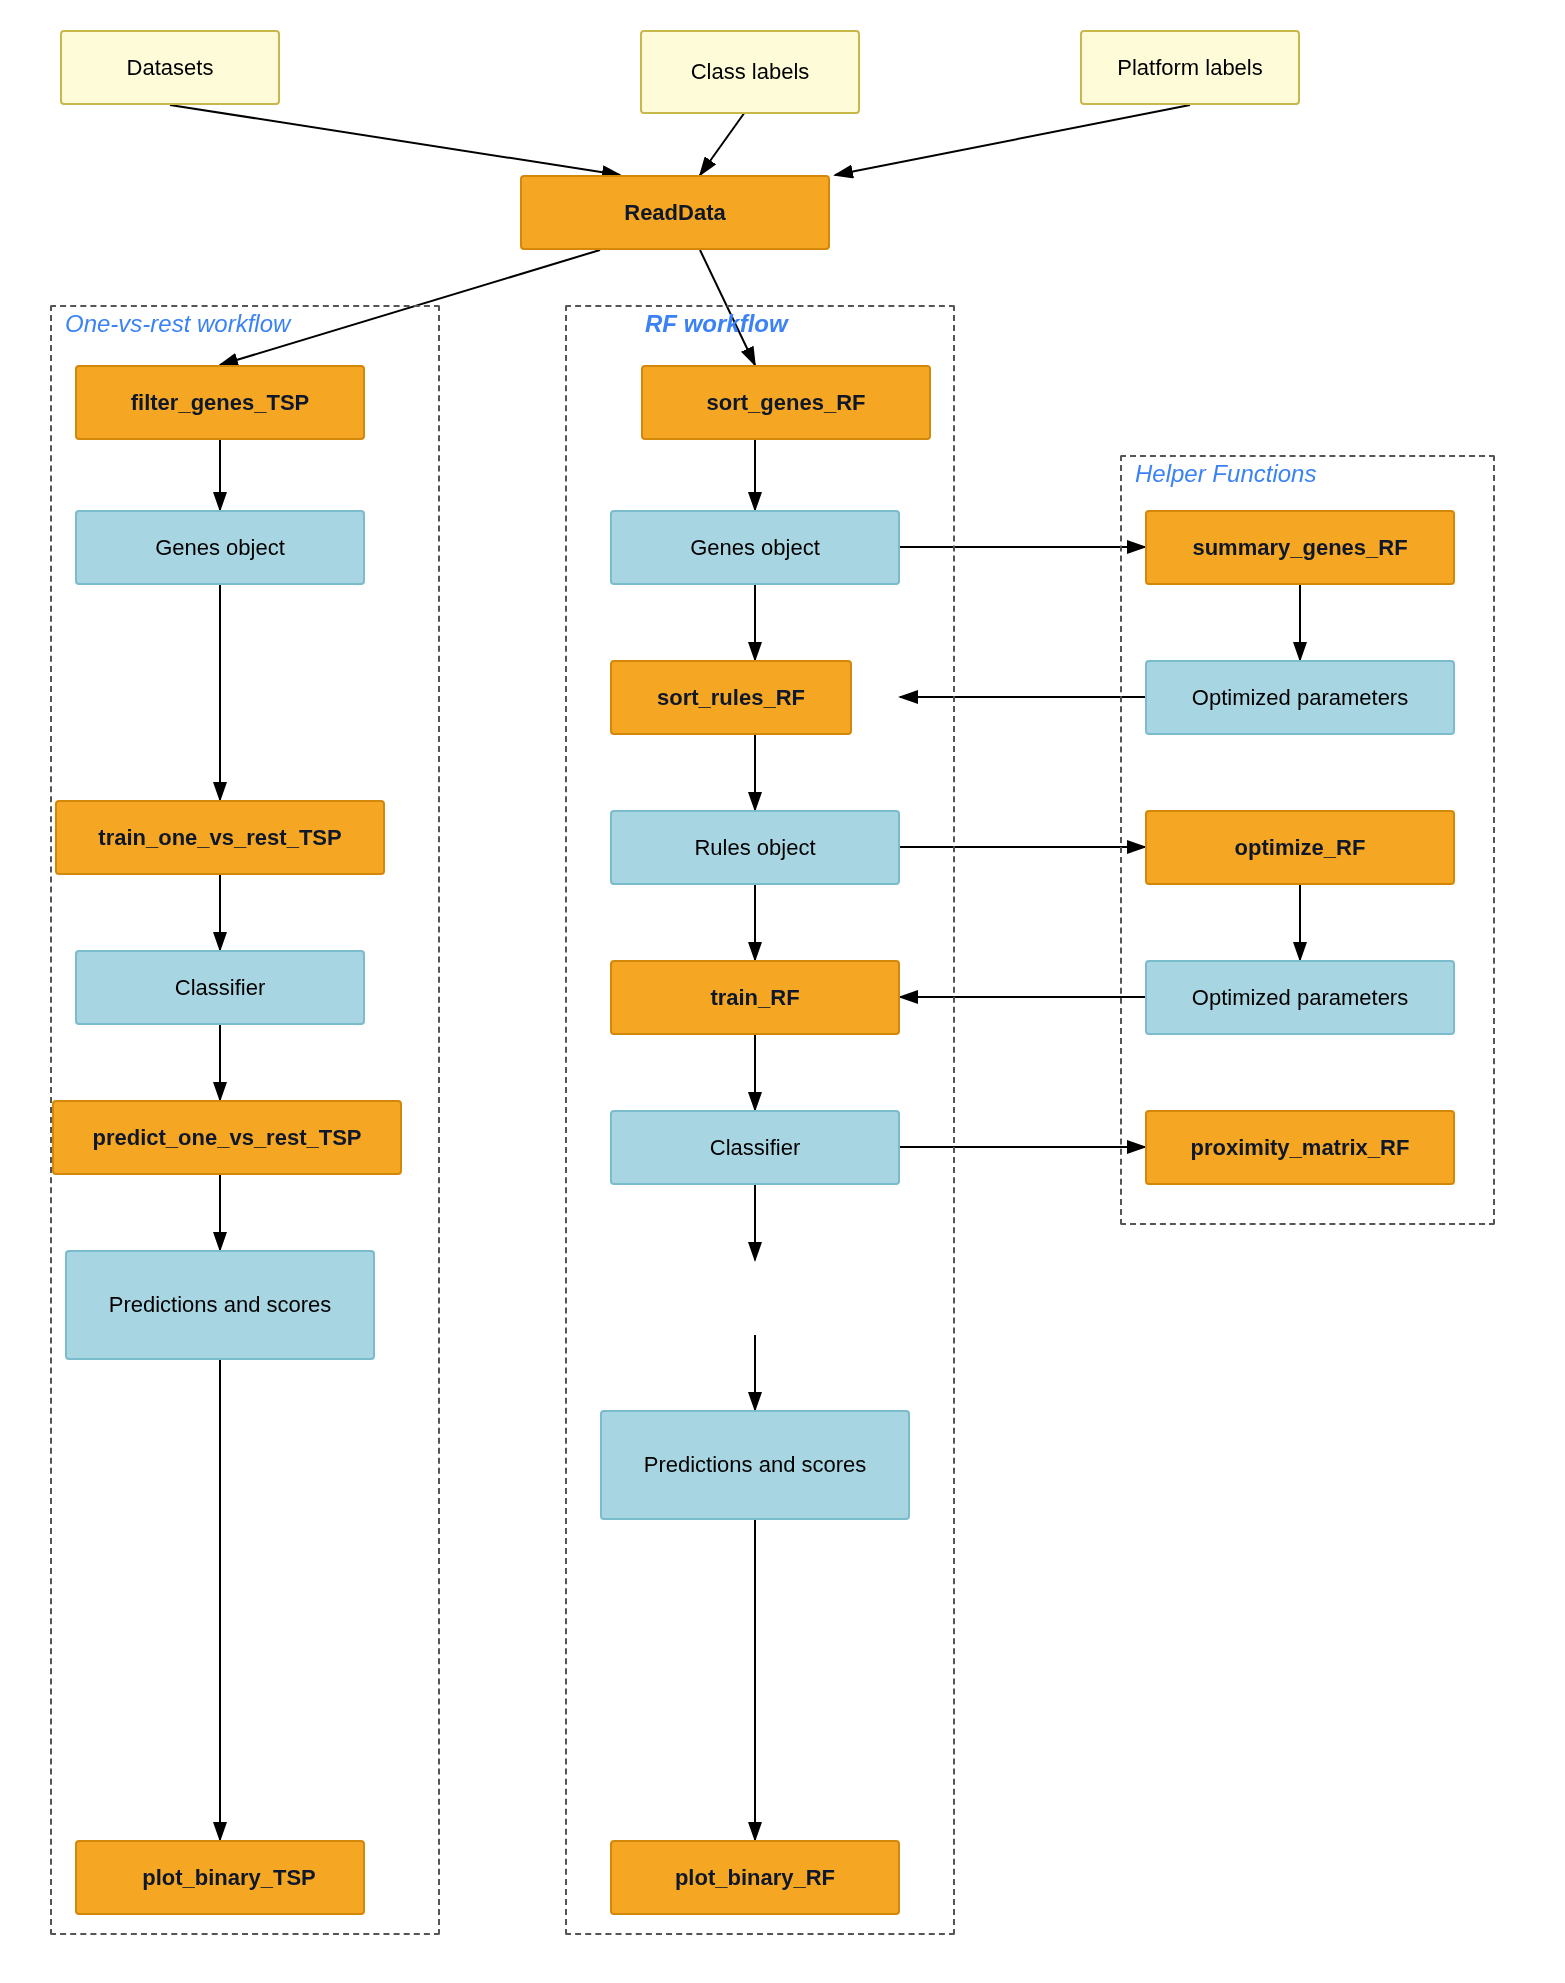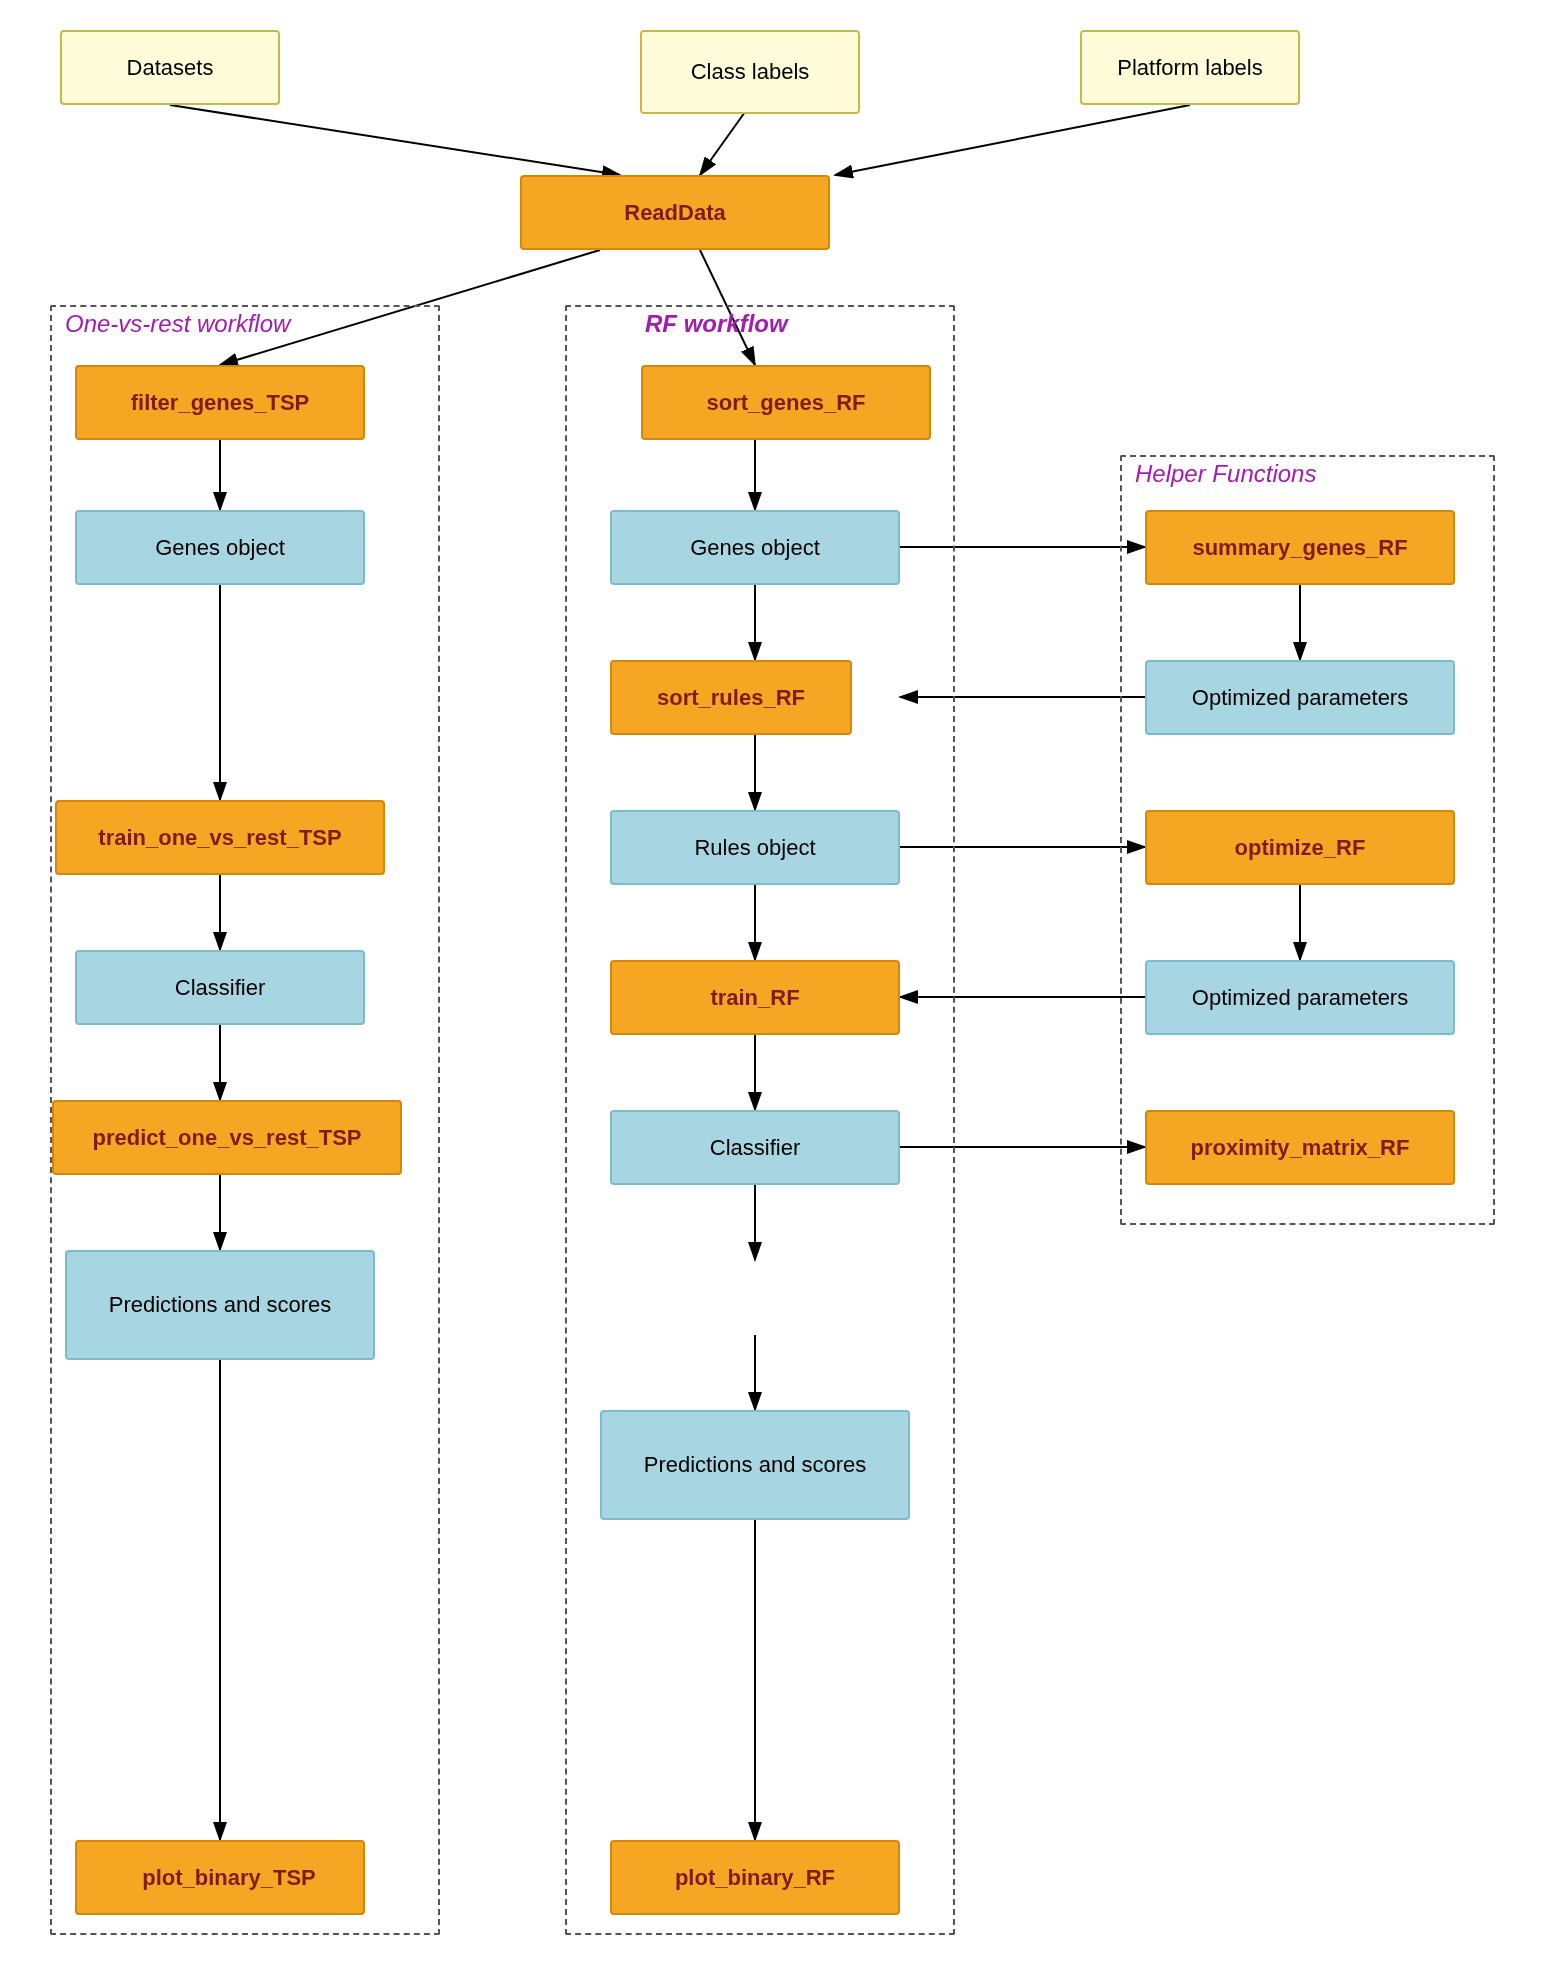--- a/index.html
+++ b/index.html
@@ -22,21 +22,21 @@
     .node-orange {
       background: #F5A623;
       border: 2px solid #d4880a;
       border-radius: 4px;
       display: flex;
       align-items: center;
       justify-content: center;
       text-align: center;
       font-size: 22px;
       font-weight: bold;
-      color: #7f1d1d;
+      color: #0f172a;
       position: absolute;
     }
 
     .node-blue {
       background: #A8D5E2;
       border: 2px solid #7bbccc;
       border-radius: 4px;
       display: flex;
       align-items: center;
       justify-content: center;
@@ -64,21 +64,21 @@
       position: absolute;
       border: 2.5px dashed #555;
       border-radius: 2px;
     }
 
     
     .section-label {
       position: absolute;
       font-size: 24px;
       font-style: italic;
-      color: #a21caf;
+      color: #3b82f6;
       font-weight: normal;
     }
 
     
     .arrows-svg {
       position: absolute;
       top: 0;
       left: 0;
       width: 1565px;
       height: 1983px;

